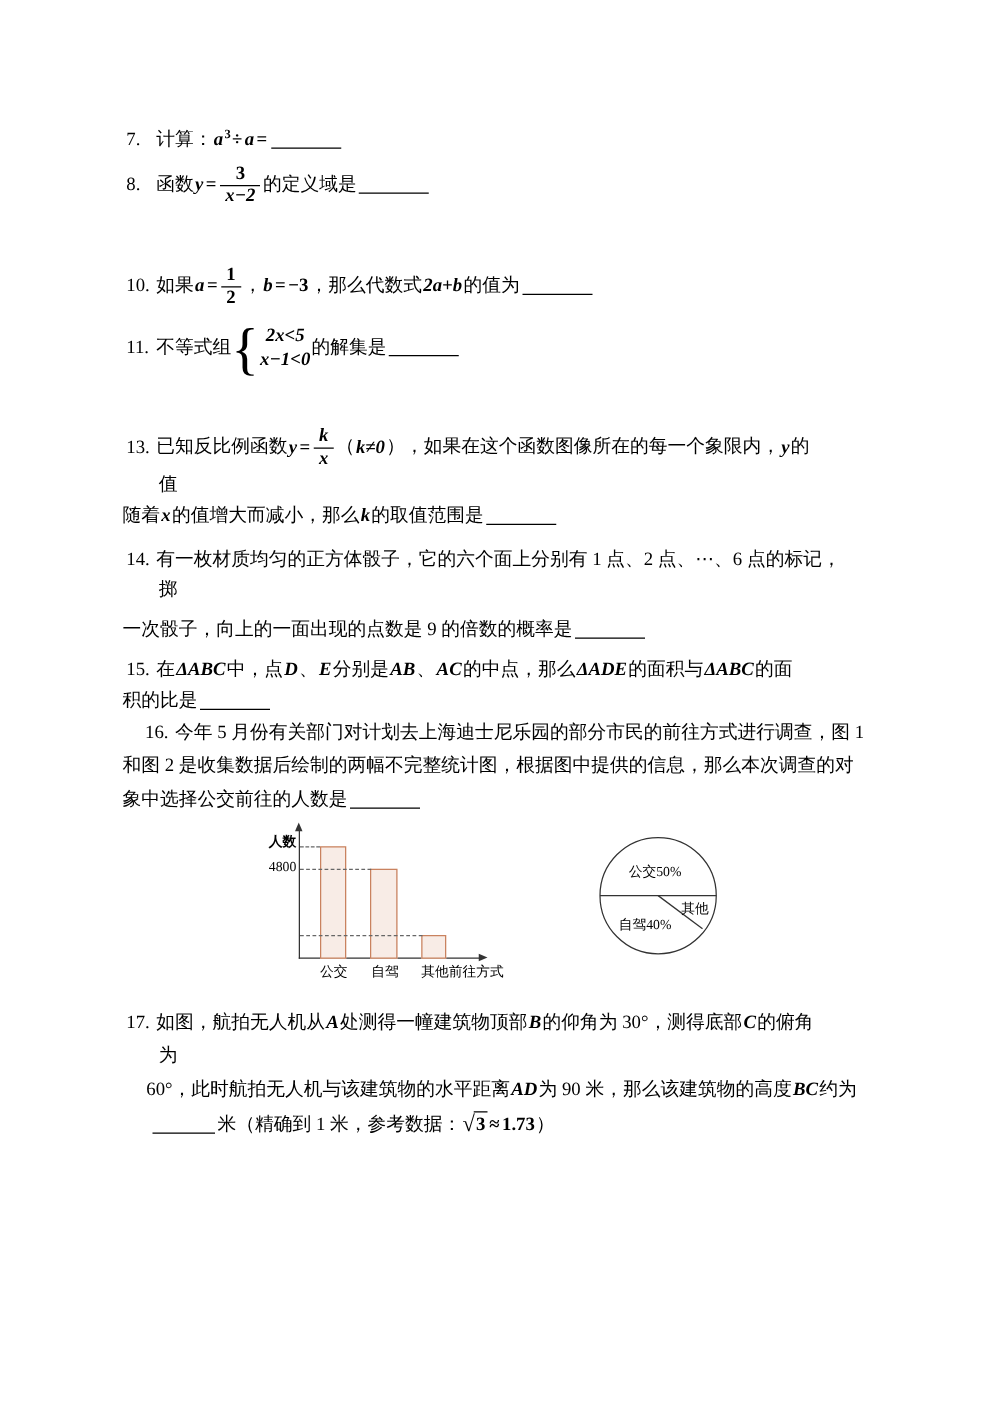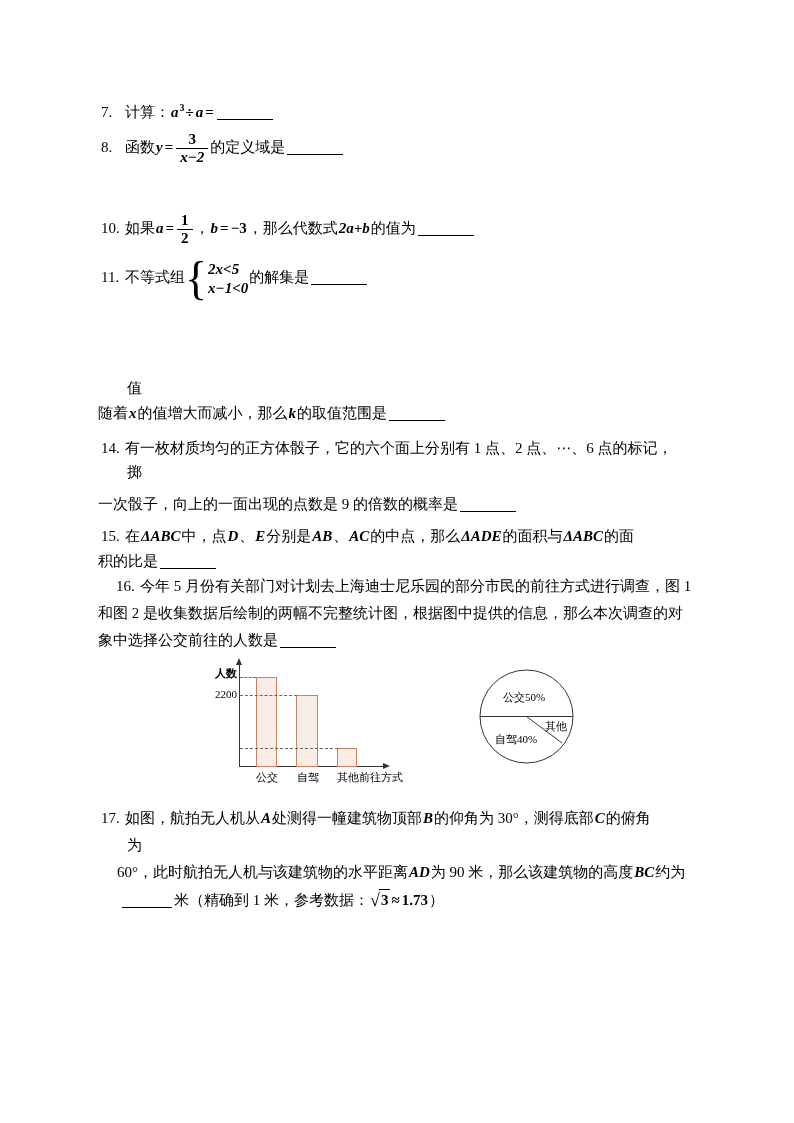--- a/index.html
+++ b/index.html
@@ -8,21 +8,21 @@
   .line{position:absolute;white-space:nowrap;font-size:15px;line-height:20px;}
   .qno{display:inline-block;width:24px;}
   .mi{font-style:italic;font-weight:bold;padding:0 1px;font-family:"Liberation Serif",serif;}
   .mb{font-weight:bold;padding:0 1px;}
   .sup{font-size:10px;vertical-align:super;font-weight:bold;}
   .frac{display:inline-flex;flex-direction:column;vertical-align:middle;
         text-align:center;line-height:17px;margin:0 2px;}
   .frac .num{border-bottom:1px solid #000;padding:0 4px;}
   .frac .den{padding:0 4px;}
   .sys{display:inline-flex;flex-direction:column;vertical-align:middle;
-       line-height:19px;text-align:left;}
+       line-height:19px;text-align:center;}
   .brace{font-size:46px;line-height:0.9;vertical-align:middle;font-weight:400;}
   .sqrt-sign{font-size:18px;vertical-align:-1px;font-weight:bold;}
   .sqrt-body{display:inline-block;border-top:1.5px solid #000;margin-left:-2px;padding:0 2px;}
   .blank{display:inline-block;width:56px;height:14px;border-bottom:1px solid #000;
          vertical-align:-3px;margin:0 2px;}
   .blank.narrow{width:50px;}
   
   .bar-chart{position:absolute;left:215px;top:660px;width:215px;height:140px;font-size:11px;}
   .bc-ylab{position:absolute;left:0;top:6px;font-weight:bold;}
   .bc-tick{position:absolute;left:0;top:28px;width:21px;text-align:right;}
@@ -67,20 +67,26 @@
   </div>
 
   <div class="line" style="top:258px;left:101px">
     <span class="qno">11.</span><span>不等式组</span><span class="brace">{</span><span class="sys">
         <span class="mi">2x&lt;5</span>
         <span class="mi">x−1&lt;0</span>
       </span><span>的解集是</span><span class="blank"></span>
   </div>
 
 
+  <div class="line" style="top:341px;left:101px">
+    <span class="qno">13.</span><span>已知反比例函数</span><span class="mi">y</span><span class="mb">=</span><span class="frac">
+        <span class="num mi">k</span>
+        <span class="den mi">x</span>
+      </span><span>（</span><span class="mi">k≠0</span><span>），如果在这个函数图像所在的每一个象限内，</span><span class="mi">y</span><span>的</span>
+  </div>
 
   <div class="line" style="top:378px;left:127px">
     <span>值</span>
   </div>
 
   <div class="line" style="top:403px;left:98px">
     <span>随着</span><span class="mi">x</span><span>的值增大而减小，那么</span><span class="mi">k</span><span>的取值范围是</span><span class="blank"></span>
   </div>
 
   <div class="line" style="top:438px;left:101px">
@@ -105,21 +111,21 @@
   </div>
   <div class="line" style="top:603px;left:98px">
     <span>和图 2 是收集数据后绘制的两幅不完整统计图，根据图中提供的信息，那么本次调查的对</span>
   </div>
   <div class="line" style="top:630px;left:98px">
     <span>象中选择公交前往的人数是</span><span class="blank"></span>
   </div>
 
   <div class="bar-chart">
     <span class="bc-ylab">人数</span>
-    <span class="bc-tick">2200</span>
+    <span class="bc-tick">4800</span>
     <div class="bc-yarrow"></div>
     <div class="bc-yaxis"></div>
     <div class="bc-xaxis"></div>
     <div class="bc-xarrow"></div>
     <div class="bc-bar" style="left:41px;top:17px;width:21px;height:90px"></div>
     <div class="bc-bar" style="left:81px;top:35px;width:22px;height:72px"></div>
     <div class="bc-bar" style="left:122px;top:88px;width:20px;height:19px"></div>
     <div class="bc-dash" style="left:25px;top:17px;width:16px"></div>
     <div class="bc-dash" style="left:25px;top:35px;width:57px"></div>
     <div class="bc-dash" style="left:25px;top:88px;width:98px"></div>

